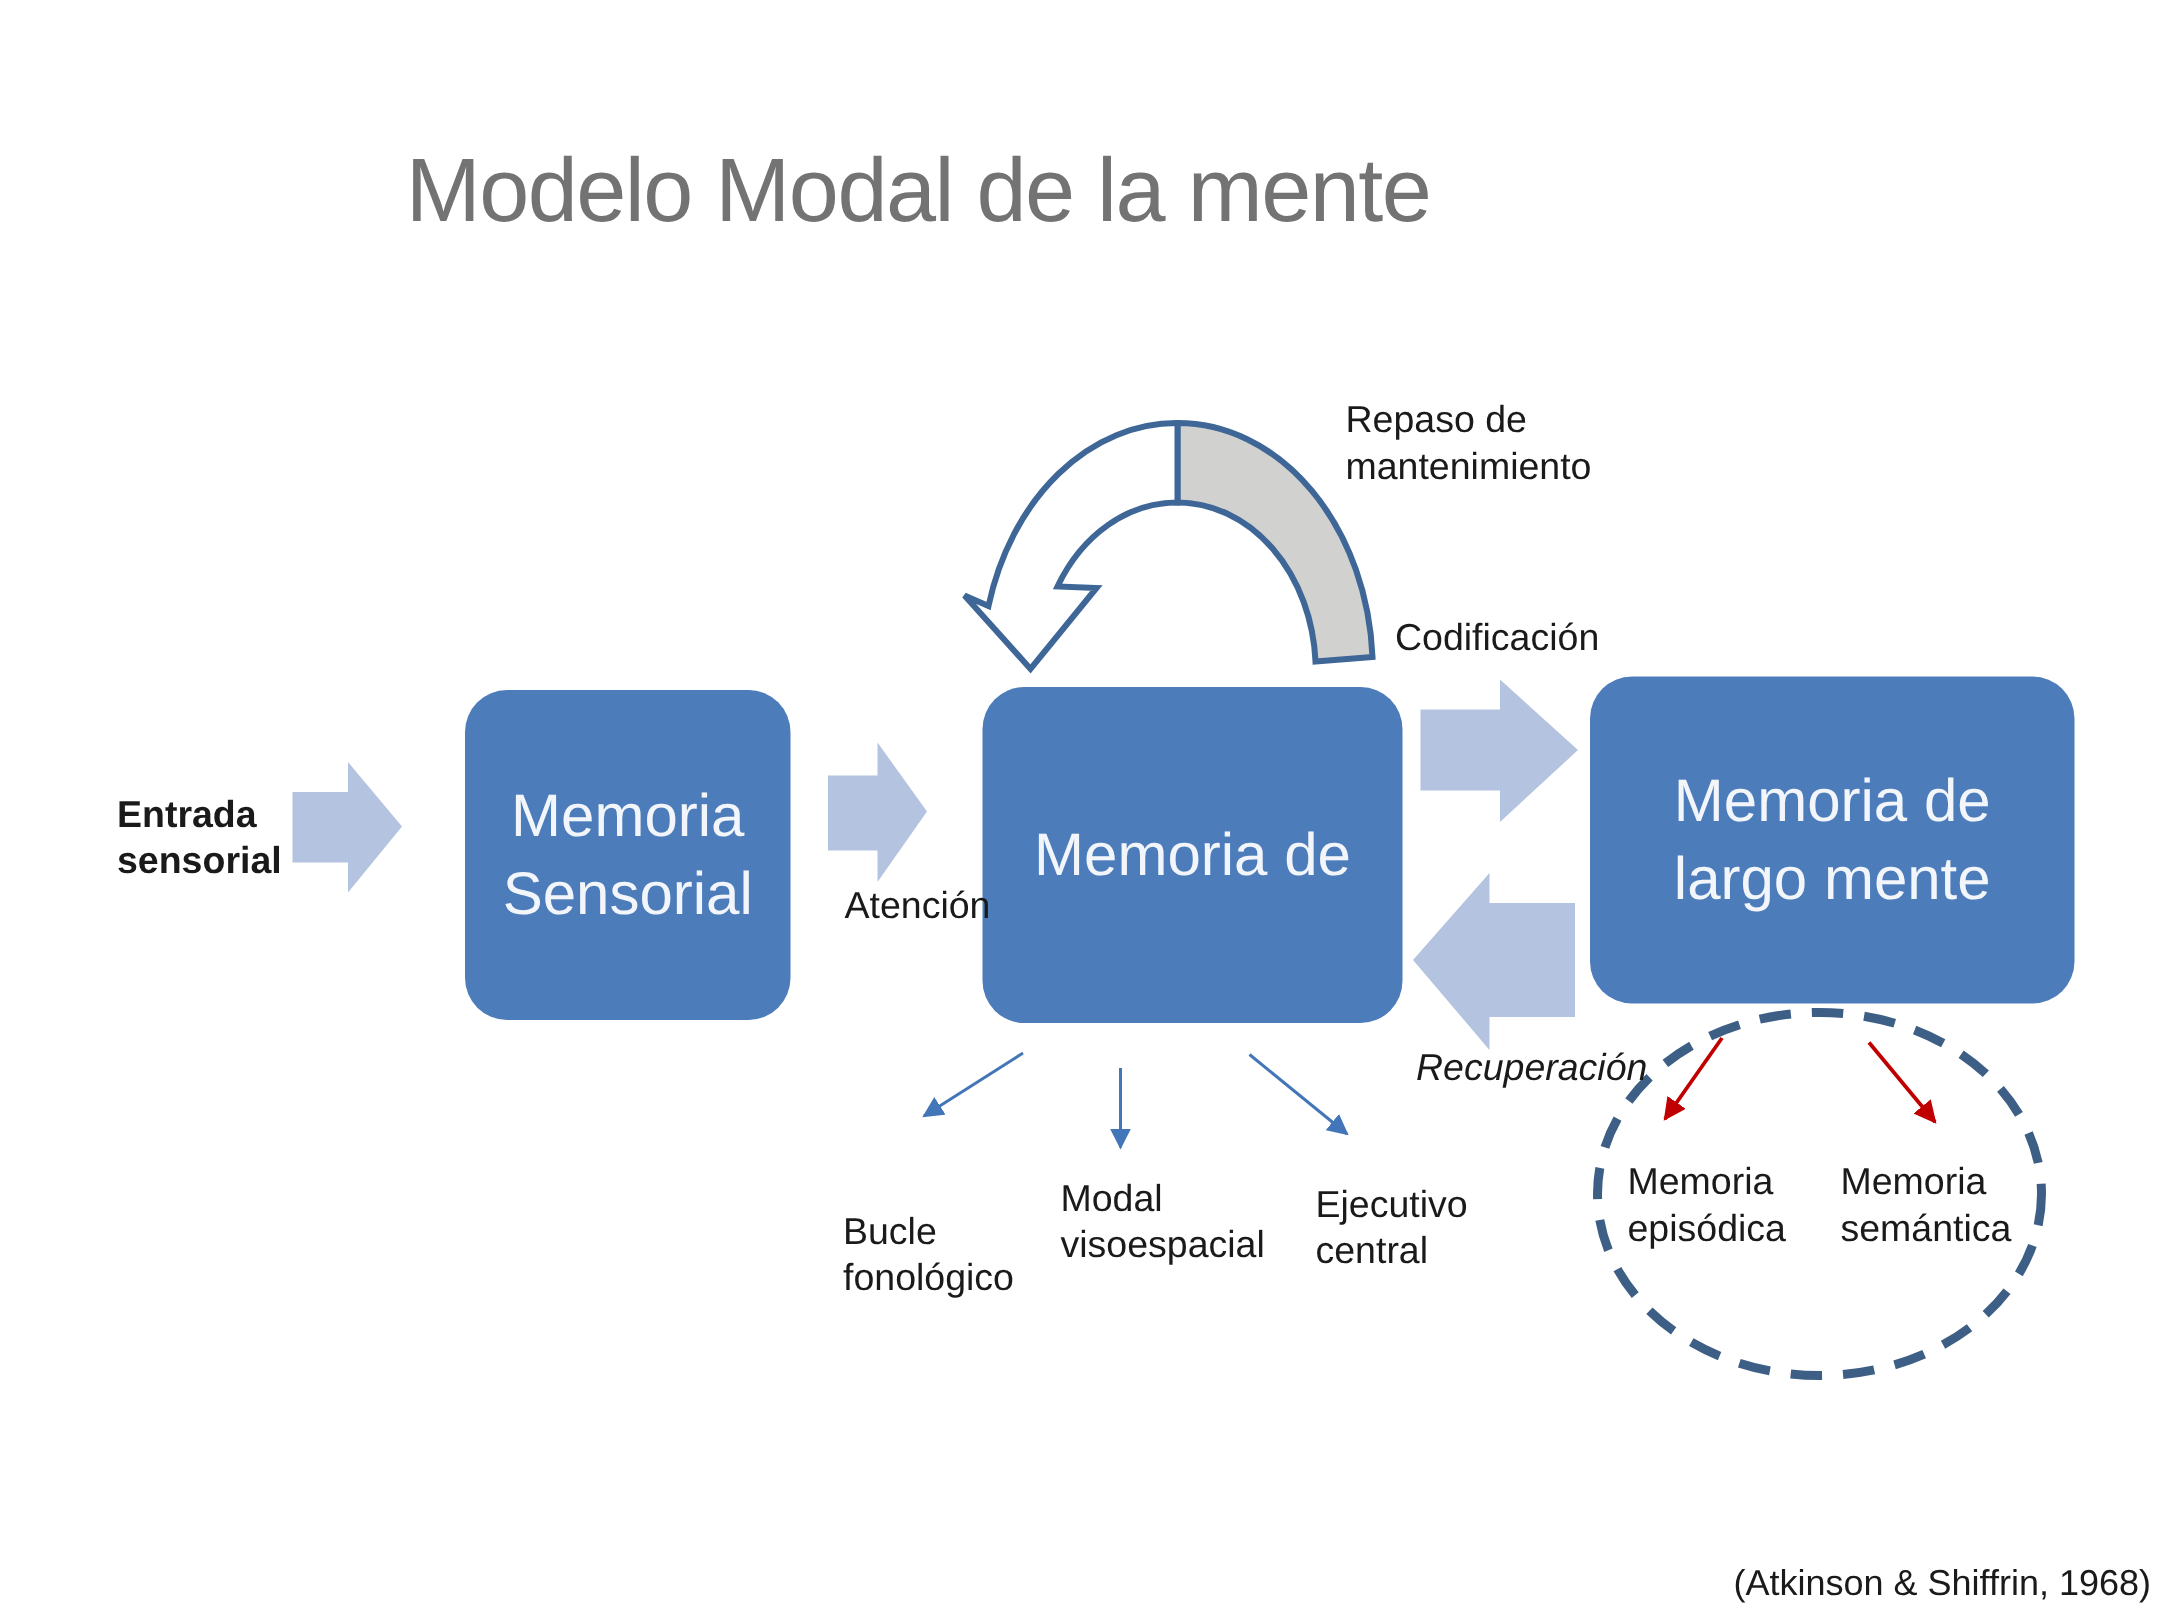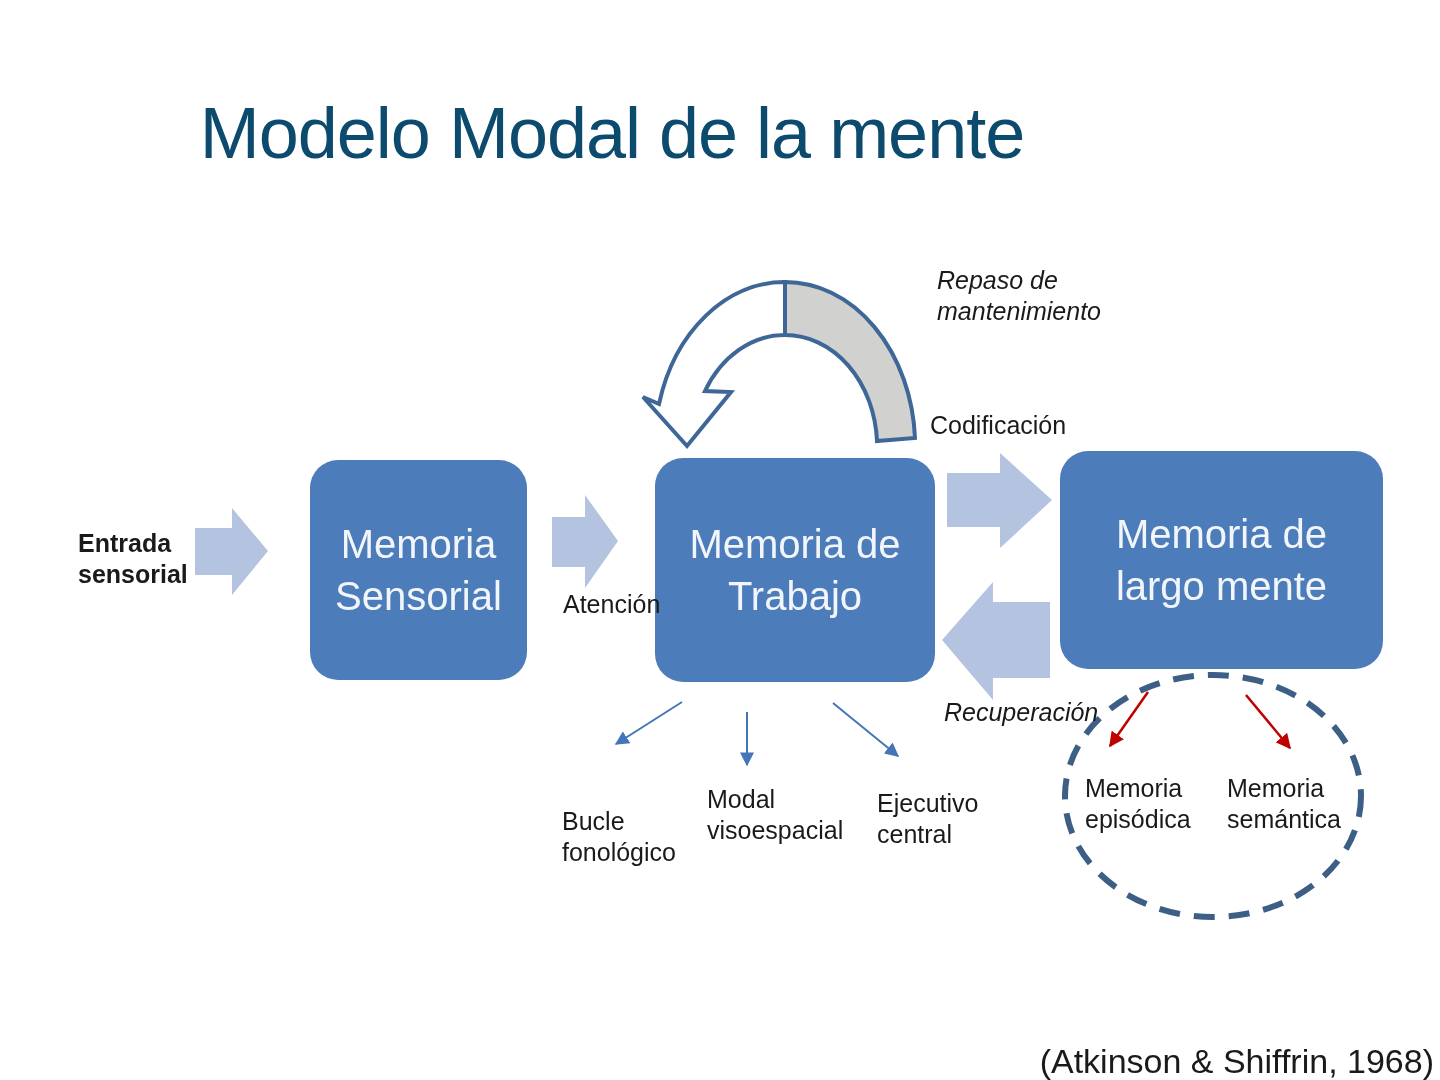--- a/index.html
+++ b/index.html
@@ -12,23 +12,23 @@
     color: #1a1a1a;
   }
   .stage { position: absolute; left: 0; top: 0; width: 1440px; height: 1080px; }
   svg.shapes { position: absolute; left: 0; top: 0; }
 
   .title {
     position: absolute;
     left: 0; top: 92px;
     width: 1224px;
     text-align: center;
-    font-size: 72px;
+    font-size: 60px;
     letter-spacing: -1px;
-    color: #0c4a6e;
+    color: #737373;
     white-space: nowrap;
   }
 
   .box {
     position: absolute;
     background: #4d7cbb;           
     border-radius: 28px;
     display: flex;
     flex-direction: column;
     align-items: center;
@@ -44,33 +44,33 @@
   .box-longterm { left: 1060px; top: 451px; width: 323px; height: 218px; }
 
   .label {
     position: absolute;
     font-size: 25px;
     line-height: 31px;
     white-space: nowrap;
   }
   .lbl-input      { left: 78px;   top: 528px; font-weight: bold; }
   .lbl-attention  { left: 563px;  top: 589px; }
-  .lbl-rehearsal  { left: 937px;  top: 265px; font-style: italic; }
+  .lbl-rehearsal  { left: 897px;  top: 265px; }
   .lbl-encoding   { left: 930px;  top: 410px; }
   .lbl-retrieval  { left: 944px;  top: 697px; font-style: italic; }
   .lbl-phono      { left: 562px;  top: 784px; margin-top: 22px; }
   .lbl-visuo      { left: 707px;  top: 784px; }
   .lbl-exec       { left: 877px;  top: 788px; }
   .lbl-episodic   { left: 1085px; top: 773px; }
   .lbl-semantic   { left: 1227px; top: 773px; }
 
   .citation {
     position: absolute;
     right: 6px; top: 1042px;
-    font-size: 34px;
+    font-size: 24px;
     white-space: nowrap;
   }
 </style>
 </head>
 <body>
 
 <div class="stage">
 
   <svg class="shapes" width="1440" height="1080" viewBox="0 0 1440 1080">
     <defs>
@@ -102,21 +102,20 @@
   </svg>
 
   <div class="title">Modelo Modal de la mente</div>
 
   <div class="box box-sensory">
     <span>Memoria</span>
     <span>Sensorial</span>
   </div>
   <div class="box box-working">
     <span>Memoria de</span>
-    <span>Trabajo</span>
   </div>
   <div class="box box-longterm">
     <span>Memoria de</span>
     <span>largo mente</span>
   </div>
 
   <div class="label lbl-input">
     <div>Entrada</div>
     <div>sensorial</div>
   </div>

